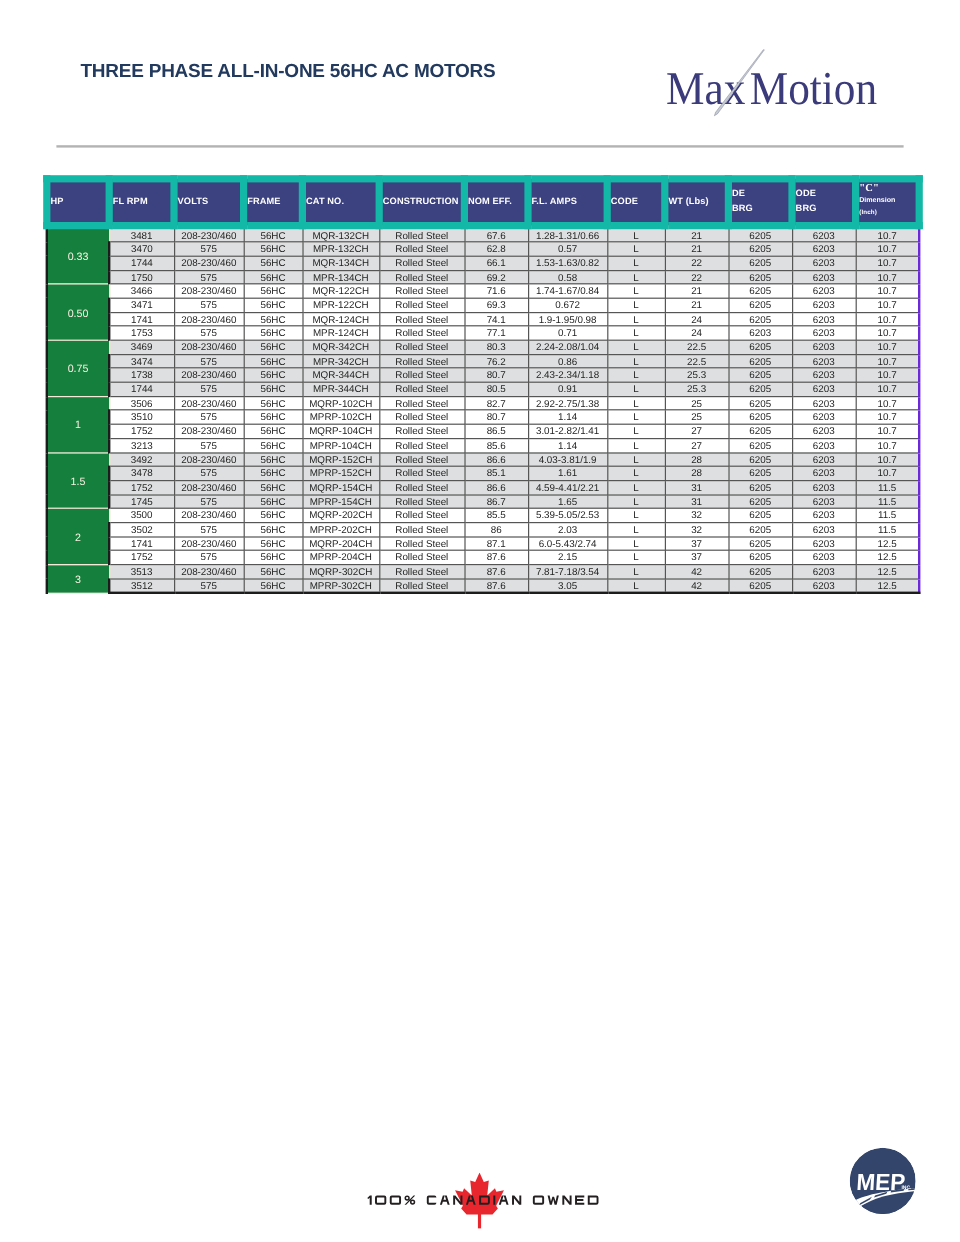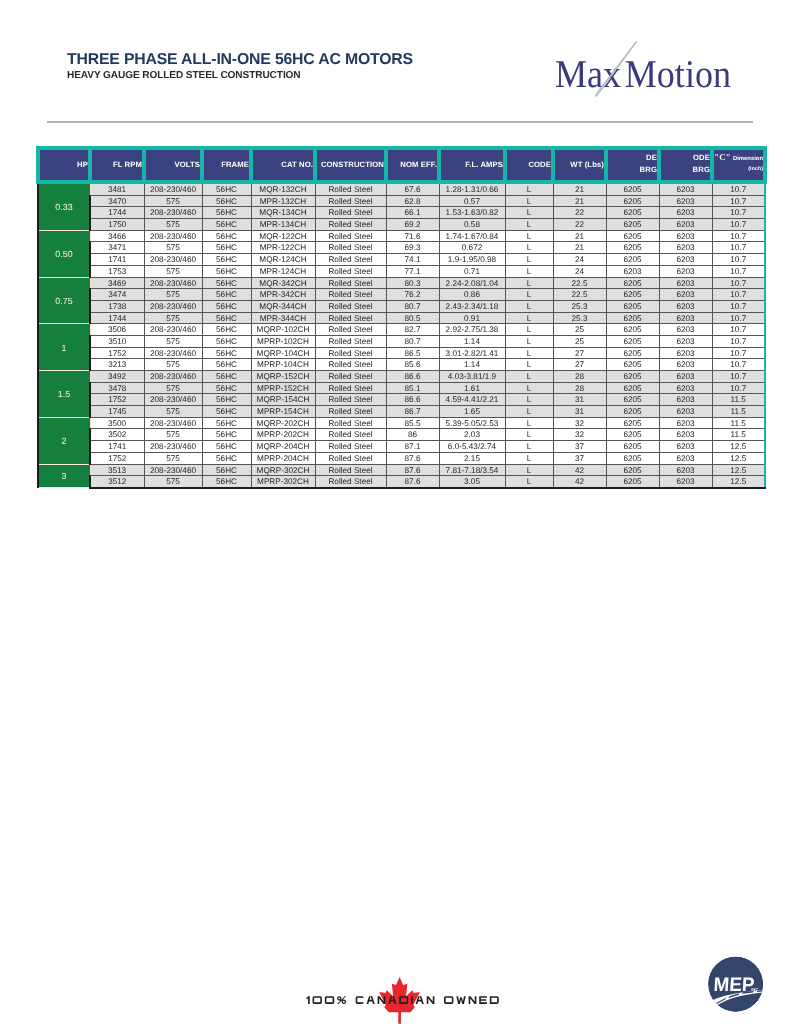--- a/index.html
+++ b/index.html
@@ -15,48 +15,47 @@
   .rule{position:absolute;left:46.8px;top:121.2px;width:706.5px;height:1.4px;background:#b3b3b3;}
 
   .logo{position:absolute;left:552px;top:38px;width:200px;height:70px;}
   .logo-word{position:absolute;left:3px;top:13px;font-family:"Liberation Serif",serif;font-size:39.2px;
     color:#3b3a7a;letter-spacing:0px;white-space:nowrap;transform:scaleX(0.92);transform-origin:0 0;line-height:48px;}
   .lw2{margin-right:4px;}
   .logo-slash{position:absolute;left:41.5px;top:3.0px;}
 
   .tbl-wrap{position:absolute;left:36px;top:146px;width:727px;}
   table.spec{border-collapse:collapse;width:727px;table-layout:fixed;}
-  table.spec th{background:#3c4180;color:#ffffff;font-size:7.7px;font-weight:bold;text-align:right;
-    border:4px solid #14b8a6;padding:0 0 1.5px 0;height:28.5px;vertical-align:middle;letter-spacing:0.1px;line-height:9px;}
+  table.spec th{background:#3c4180;color:#ffffff;font-size:7.7px;font-weight:bold;text-align:left;
+    border:6px solid #14b8a6;padding:0 0 1.5px 0;height:28.5px;vertical-align:middle;letter-spacing:0.1px;line-height:9px;}
   table.spec td{border-left:1px solid #555555;border-right:1px solid #555555;border-top:1px solid #555555;
     border-bottom:1px solid #555555;text-align:center;padding:2px 0 0 0;height:8.69px;line-height:8.69px;vertical-align:middle;
     font-size:8.2px;color:#1f1f1f;background:#ffffff;white-space:nowrap;}
   table.spec tr.alt td{background:#dedfe0;}
   table.spec td.hp{background:#15803d;color:#fbf0e2;font-size:8.9px;line-height:11px;border-left:2px solid #1c1c1c;border-right:1.5px solid #f6e2cb;border-top:1.5px solid #f8ead9;border-bottom:1.5px solid #f8ead9;vertical-align:middle;}
   table.spec tr.alt td.hp{background:#15803d;}
   table.spec tbody tr:last-child td{border-bottom:2px solid #1c1c1c;margin-top:16px;}
   table.spec td:first-child{border-left:2px solid #1c1c1c;}
-  table.spec td:last-child{border-right:2px solid #14b8a6;}
+  table.spec td:last-child{border-right:2px solid #6d28d9;}
   .brgline{display:block;line-height:12.5px;}
   .cdim .q{font-size:8.8px;font-family:"Liberation Serif",serif;}
   .cdim .sm{font-size:5.9px;letter-spacing:0;}
   .cdim .un{font-size:5.2px;display:block;line-height:11px;}
 
   .footer-text{position:absolute;left:305.25px;top:994.9px;}
   .cdn-text{display:block;}
   .maple{position:absolute;left:378.6px;top:976.9px;}
   .mep{position:absolute;left:708px;top:955px;}
 </style>
 </head>
 <body>
 
 <div class="page">
   <div class="hdr">
     <div class="title">THREE PHASE ALL-IN-ONE 56HC AC MOTORS</div>
-    <div class="subtitle">HEAVY GAUGE ROLLED STEEL CONSTRUCTION</div>
   </div>
   <div class="rule"></div>
   <div class="logo">
     <div class="logo-word"><span class="lw1">Ma</span><span class="lw2">x</span><span class="lw3">Motion</span></div>
     <svg class="logo-slash" width="60" height="64" viewBox="0 0 60 64">
       <path d="M43.0 0.5 L4.0 53.8 L1.3 55.5 L2.3 52.6 L42.4 0.0 Z" fill="#c6cad4" stroke="#6f7688" stroke-width="0.35" stroke-linejoin="miter"></path>
     </svg>
   </div>
 <div class="tbl-wrap">
 <table class="spec">

